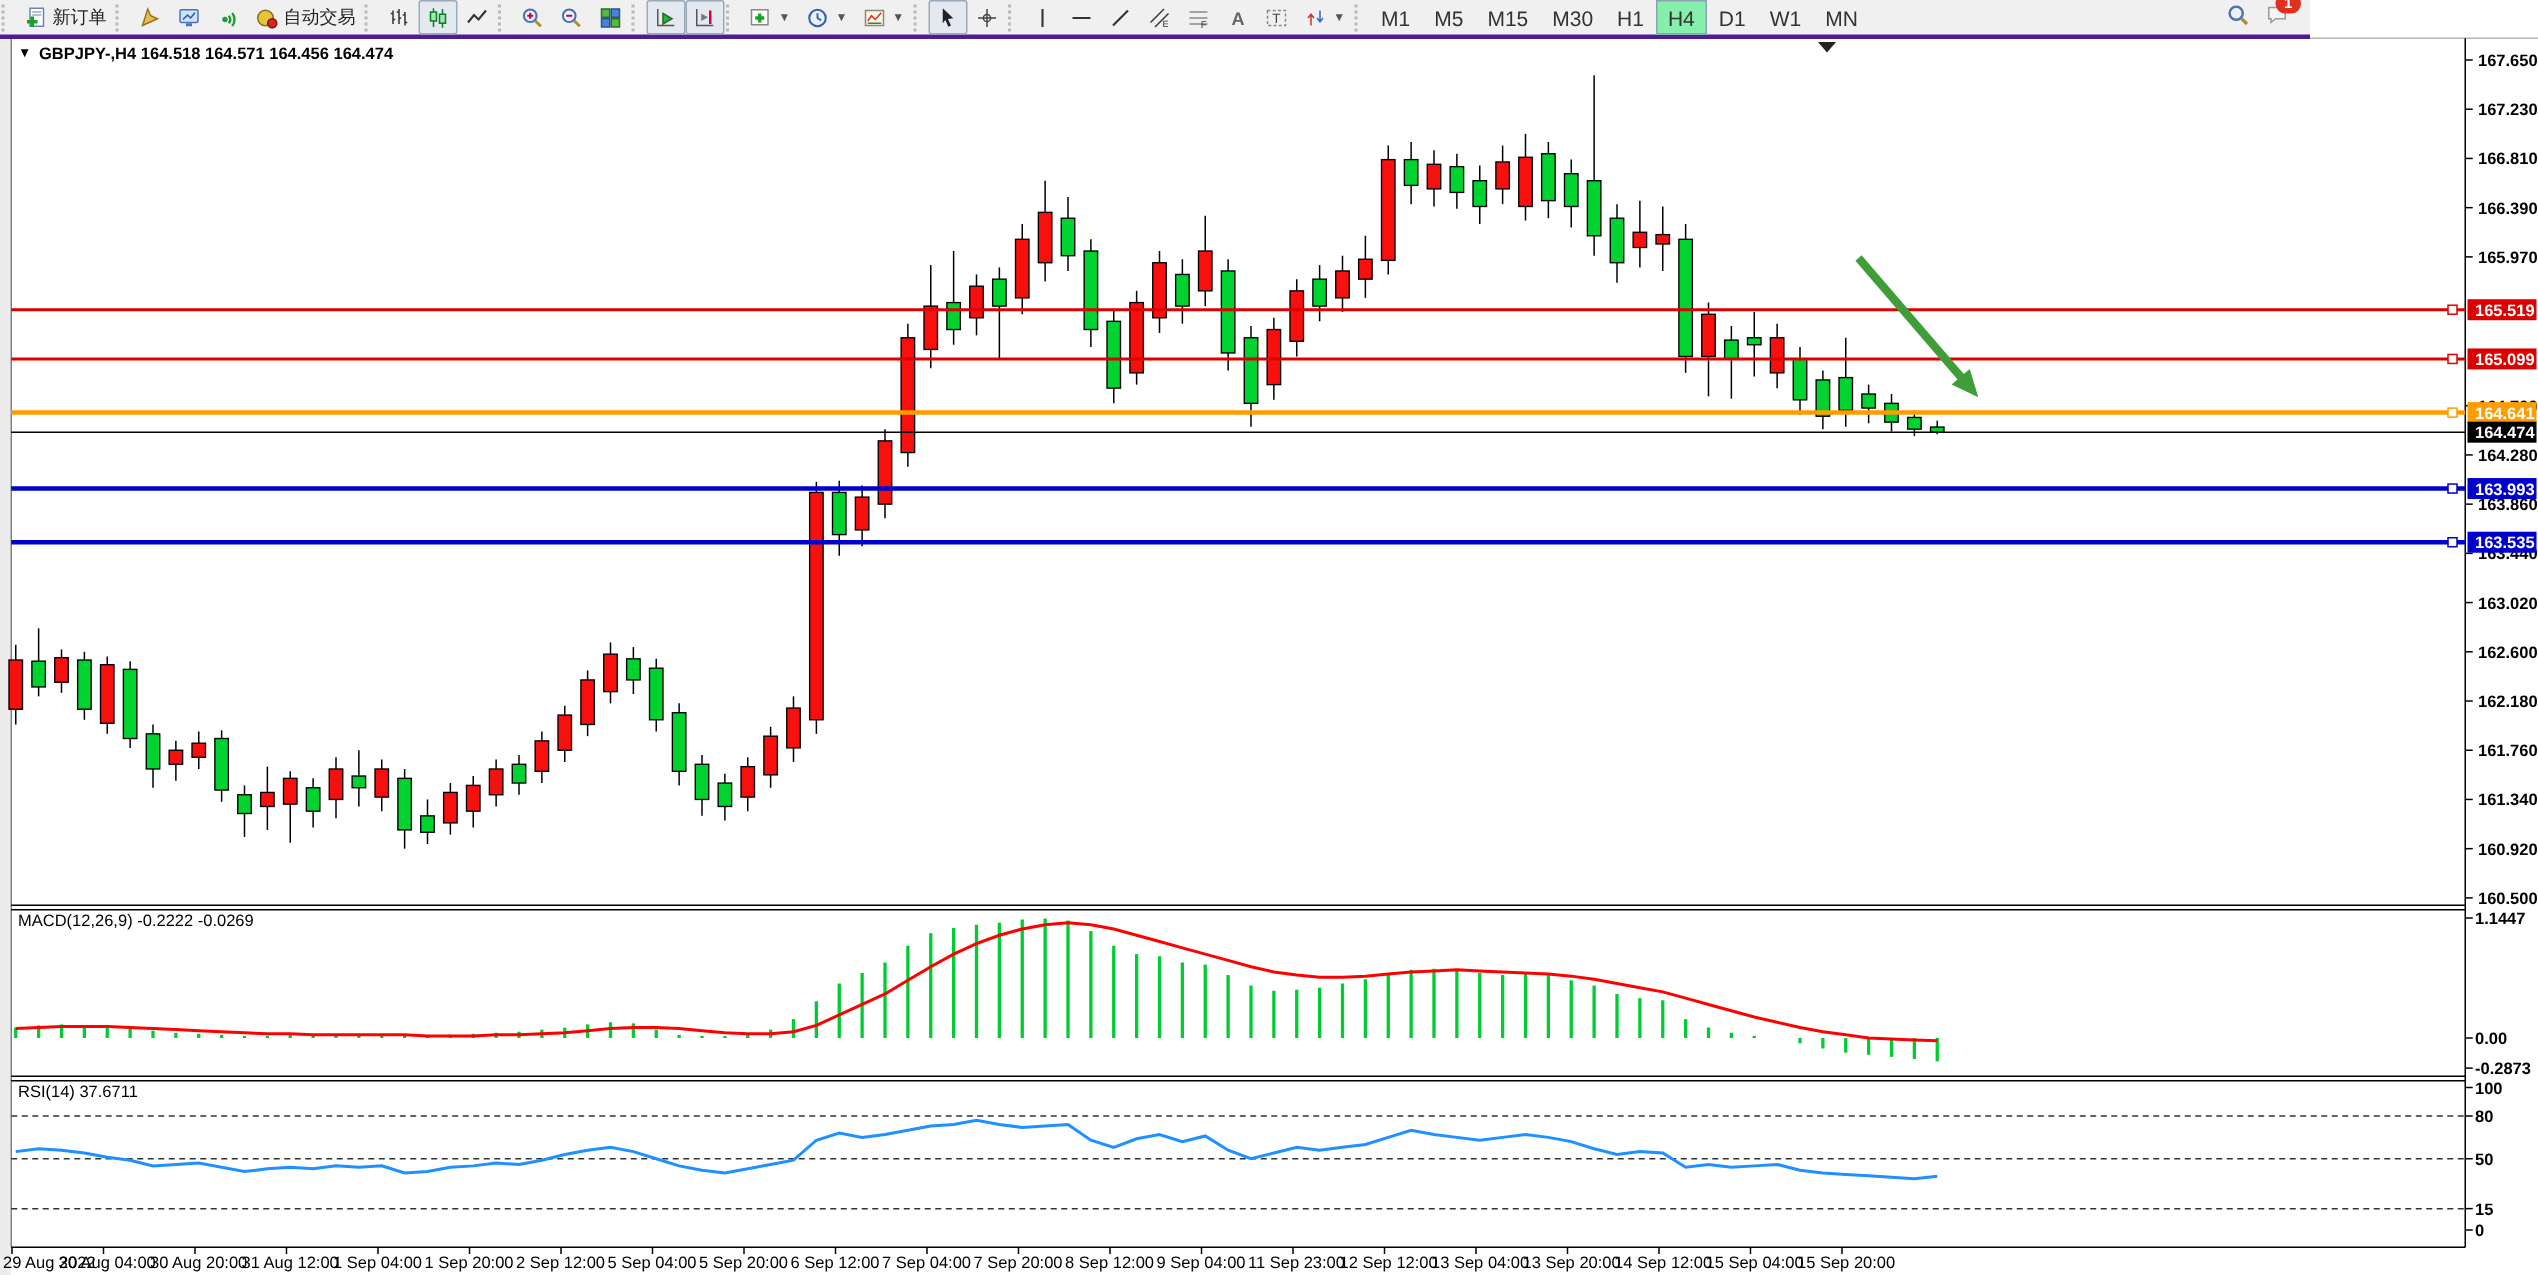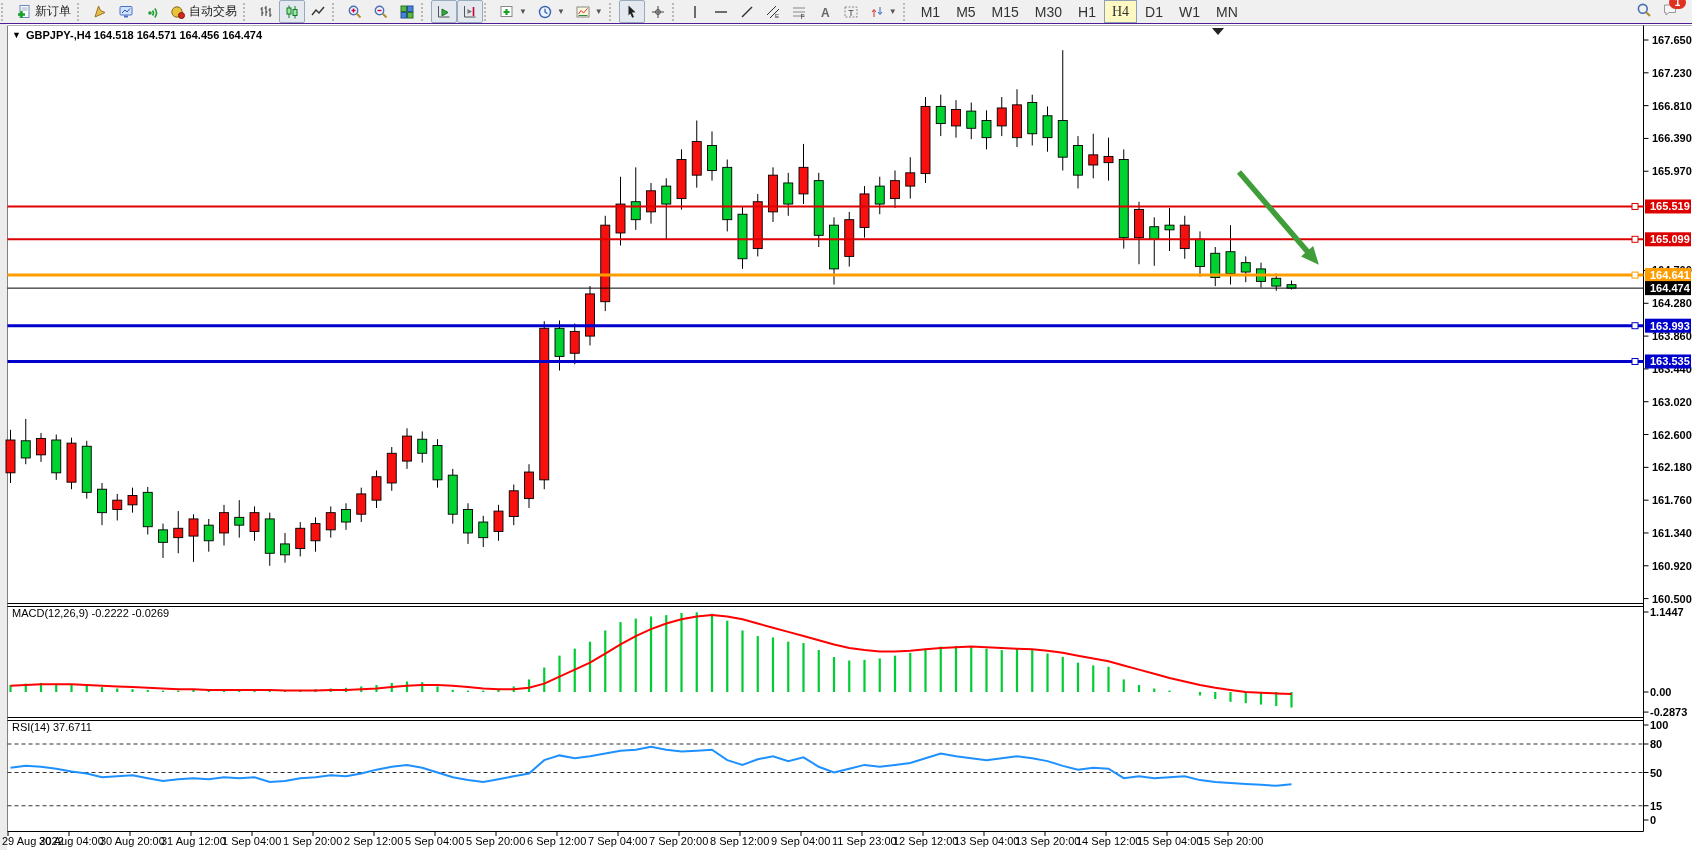--- a/index.html
+++ b/index.html
@@ -1,29 +1,29 @@
 <!DOCTYPE html>
 <html><head>
 <meta charset="utf-8">
 <style>
   html,body{margin:0;padding:0;}
   body{width:1692px;height:850px;position:relative;background:#fff;
        font-family:"Liberation Sans",sans-serif;overflow:hidden;}
-  #toolbar{position:absolute;top:0;left:0;width:1692px;height:23px;background:#f0f0f0;
-           border-bottom:1px solid #4c1d95;display:flex;align-items:center;z-index:5;
+  #toolbar{position:absolute;top:0;left:0;width:1540px;height:23px;background:#f0f0f0;
+           border-bottom:3px solid #4c1d95;display:flex;align-items:center;z-index:5;
            font-size:12px;color:#222;}
   .grip{width:7px;height:18px;margin:0 1px;border-left:2px dotted #b9b9b9;}
   .tb-btn{display:inline-flex;align-items:center;gap:3px;padding:1px 4px;height:19px;
           border:1px solid transparent;border-radius:2px;cursor:default;white-space:nowrap;}
   .tb-btn.pressed{background:#e3e9ef;border:1px solid #9ab;}
   .tb-btn svg{display:block;}
   .caret{font-size:8px;color:#555;margin-left:1px;}
   .tf-btn{padding:2px 7px;height:17px;display:inline-flex;align-items:center;color:#333;
           font-size:14px;border:1px solid transparent;}
-  .tf-btn.pressed{background:#fef9c3;border:1px solid #8fa0b5;font-family:Liberation Serif, serif;}
+  .tf-btn.pressed{background:#86efac;border:1px solid #8fa0b5;}
   .tb-right{margin-left:auto;display:flex;align-items:center;gap:10px;padding-right:14px;}
   .badge-wrap{position:relative;}
   .badge{position:absolute;top:-6px;right:-8px;background:#e03020;color:#fff;font-size:10px;
          font-weight:bold;border-radius:8px;min-width:13px;height:13px;line-height:13px;
          text-align:center;padding:0 2px;}
   #chart-svg{position:absolute;top:0;left:0;}
   svg text{font-family:"Liberation Sans",sans-serif;}
 </style>
 </head>
 <body>

